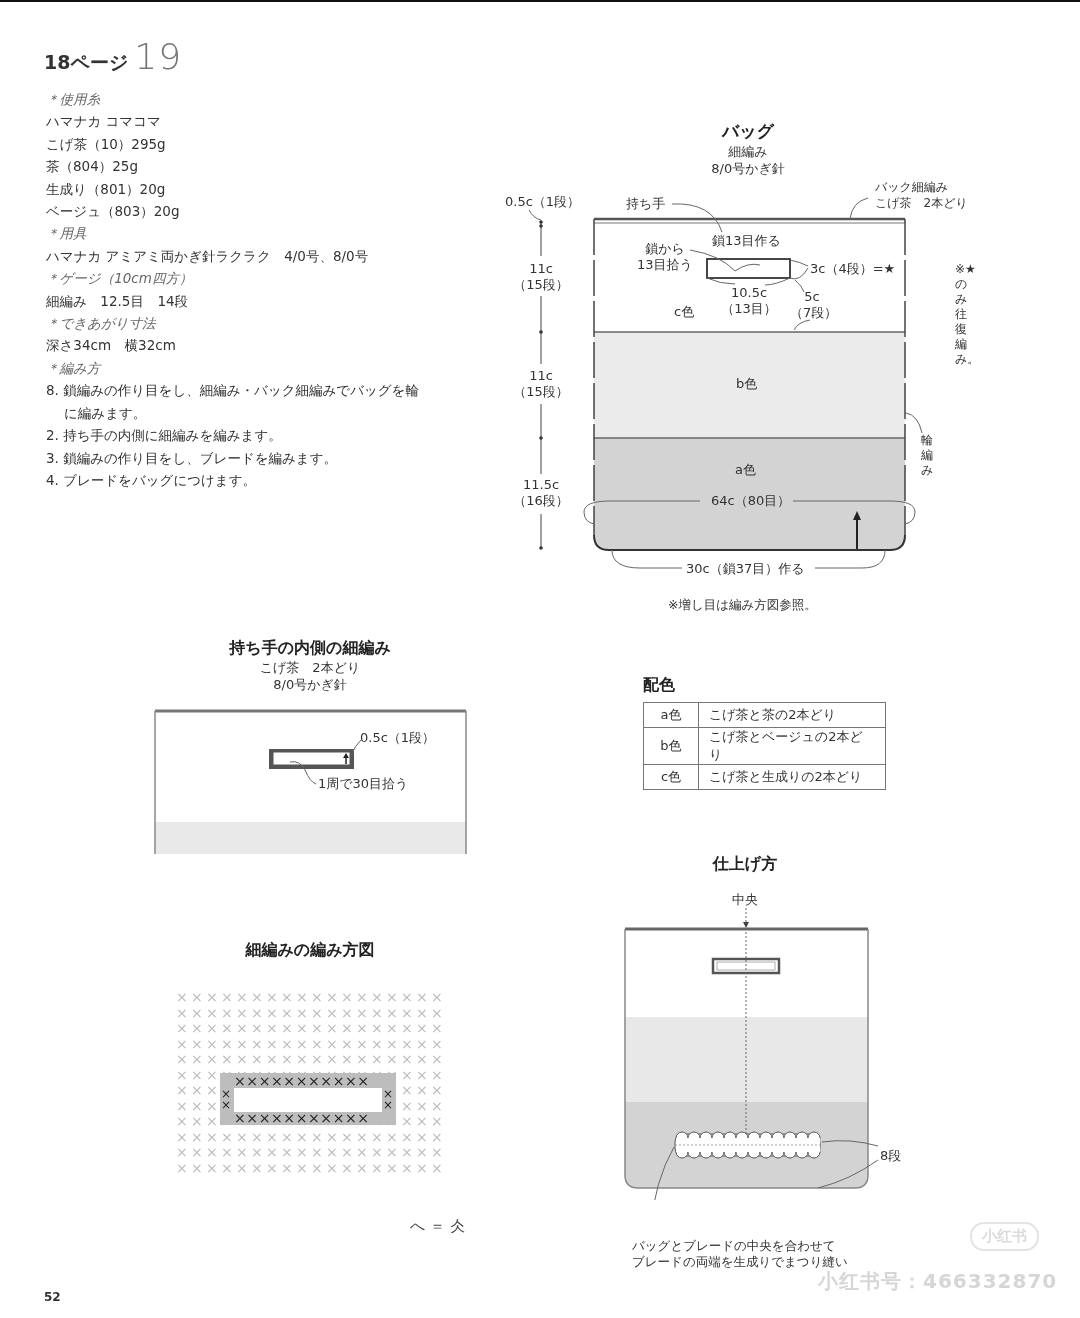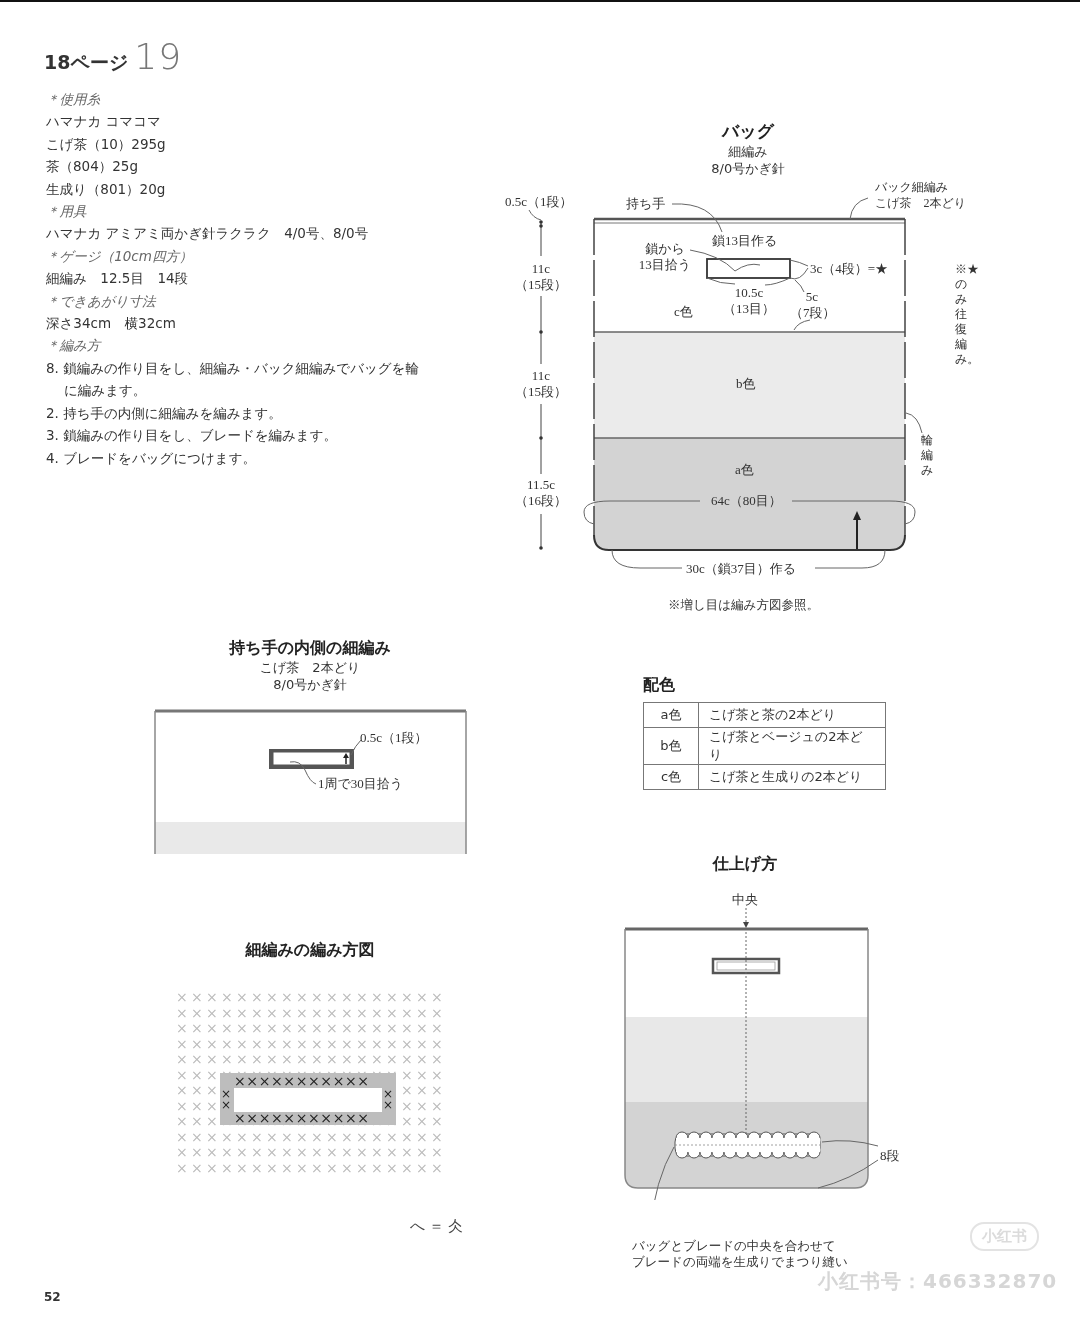--- a/index.html
+++ b/index.html
@@ -9,21 +9,21 @@
   .abs { position: absolute; }
   .pagehdr { left: 44px; top: 36px; }
   .pagehdr .ref { font-size: 19px; font-weight: bold; color: #333; vertical-align: baseline; }
   .pagehdr .num { font-size: 36px; font-weight: 200; color: #777; margin-left: 6px; vertical-align: baseline; letter-spacing: 1px; }
   .materials { left: 46px; top: 88px; width: 400px; font-size: 13.5px; line-height: 22.4px; color: #333; }
   .materials .line { white-space: nowrap; }
   .materials .sec { color: #666; font-style: italic; }
   .materials .step { padding-left: 18px; text-indent: -18px; }
   .title { font-weight: bold; font-size: 16px; color: #222; text-align: center; }
   .sub { font-size: 13px; color: #333; text-align: center; line-height: 17px; }
-  .lbl { font-size: 13px; color: #333; white-space: nowrap; line-height: 16px; font-family: Liberation Serif, serif; }
+  .lbl { font-size: 13px; color: #333; white-space: nowrap; line-height: 16px; }
   .ctr { text-align: center; }
   table.colors { border-collapse: collapse; font-size: 13px; color: #333; }
   table.colors td { border: 1.5px solid #777; height: 24px; padding: 0 10px; }
   table.colors td.k { width: 34px; text-align: center; }
   table.colors td.v { width: 166px; }
   .watermark { color: rgba(200,200,200,0.75); font-size: 20px; font-weight: bold; letter-spacing: 1px; }
   .wm-badge { border: 2px solid rgba(220,220,220,0.8); border-radius: 14px; padding: 3px 10px; color: rgba(210,210,210,0.8); font-size: 15px; font-weight: bold; }
 </style>
 </head>
 <body>
@@ -33,20 +33,21 @@
 <div class="abs pagehdr">
   <span class="ref">18ページ</span><span class="num">19</span>
 </div>
 
 <div class="abs materials">
   <div class="line sec">＊使用糸</div>
   <div class="line">ハマナカ コマコマ</div>
   <div class="line">こげ茶（10）295g</div>
   <div class="line">茶（804）25g</div>
   <div class="line">生成り（801）20g</div>
+  <div class="line">ベージュ（803）20g</div>
   <div class="line sec">＊用具</div>
   <div class="line">ハマナカ アミアミ両かぎ針ラクラク　4/0号、8/0号</div>
   <div class="line sec">＊ゲージ（10cm四方）</div>
   <div class="line">細編み　12.5目　14段</div>
   <div class="line sec">＊できあがり寸法</div>
   <div class="line">深さ34cm　横32cm</div>
   <div class="line sec">＊編み方</div>
   <div class="step" style="width:365px;">8. 鎖編みの作り目をし、細編み・バック細編みでバッグを輪に編みます。</div>
   <div class="line">2. 持ち手の内側に細編みを編みます。</div>
   <div class="line">3. 鎖編みの作り目をし、ブレードを編みます。</div>

